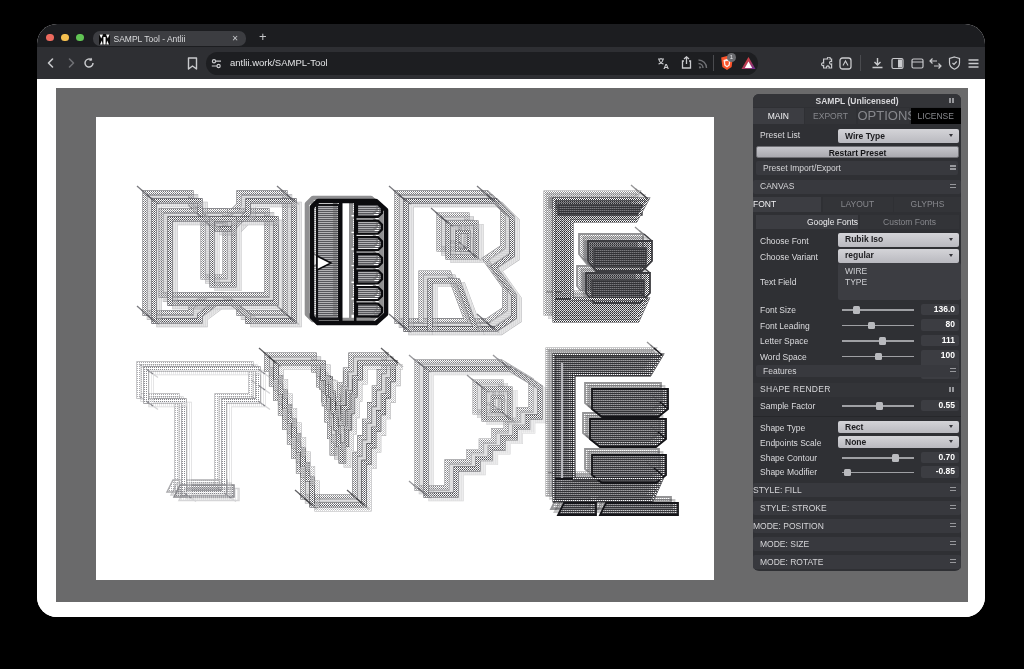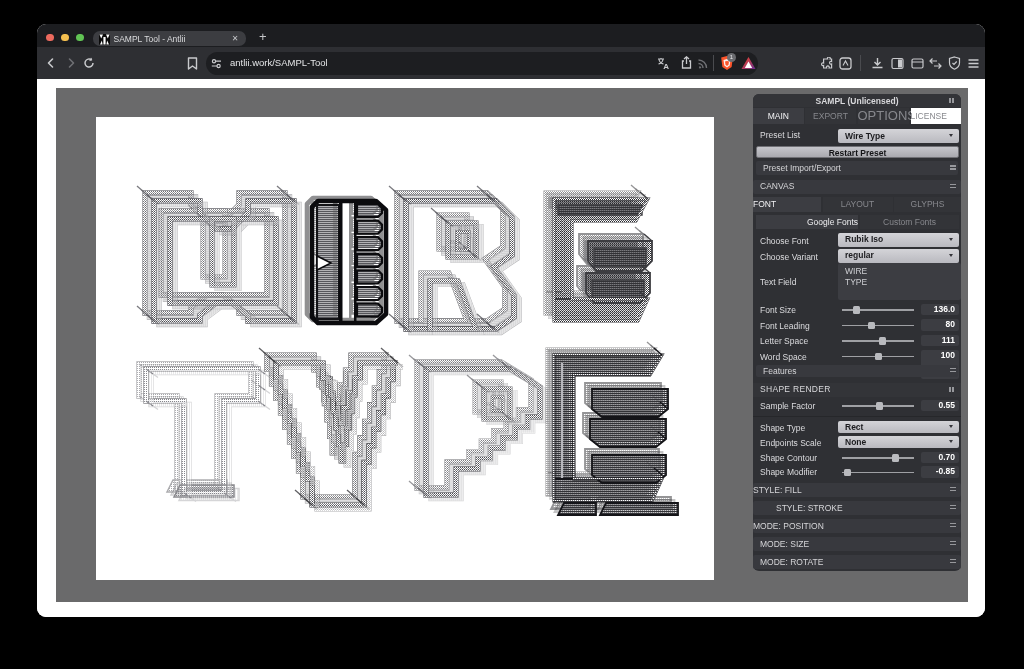--- a/index.html
+++ b/index.html
@@ -1,15 +1,15 @@
 <!DOCTYPE html>
 <html><head><meta charset="utf-8"><style>
 * { margin:0; padding:0; }
 body { width:1024px; height:669px; background:#000; font-family:"Liberation Sans",sans-serif; position:relative; overflow:hidden; }
-#win { position:absolute; left:37px; top:24px; width:948px; height:593px; border-radius:9px; background:#fff; overflow:hidden; }
+#win { position:absolute; left:37px; top:24px; width:948px; height:593px; border-radius:20px; background:#fff; overflow:hidden; }
 #tabbar { position:absolute; left:0; top:0; width:100%; height:23px; background:#1c1d20; }
 .tl { position:absolute; top:9.5px; width:7.5px; height:7.5px; border-radius:50%; }
 #tab { position:absolute; left:55.5px; top:7px; width:153px; height:15px; background:#3c3d41; border-radius:7px; }
 #tab .ttl { position:absolute; left:21px; top:3px; font-size:8.5px; color:#dadbdd; white-space:nowrap; }
 #tab .cls { position:absolute; right:7px; top:2.5px; font-size:8px; color:#c4c5c8; }
 #newtab { position:absolute; left:222px; top:5px; font-size:13px; font-weight:300; color:#c4c5c8; }
 #toolbar { position:absolute; left:0; top:23px; width:100%; height:32px; background:#2e2f33; }
 #pill { position:absolute; left:169px; top:5px; width:552px; height:22.5px; border-radius:11.5px; background:#1d1e21; }
 #page { position:absolute; left:0; top:55px; width:100%; height:538px; background:#fff; }
 #gray { position:absolute; left:19px; top:9px; width:912px; height:514px; background:#6a6a6b; }
@@ -581,21 +581,21 @@
 </g>
 </svg>
         </div>
       <div id="panel">
           <div style="position:absolute;left:0;top:0;width:208px;height:13px;background:#333438;border-radius:6px 6px 0 0;text-align:center;color:#d8d8db;font-size:8.5px;font-weight:bold;line-height:14px">SAMPL (Unlicensed)</div>
 <div style="position:absolute;left:196px;top:4px;width:1.8px;height:5px;background:#97989c"></div>
           <div style="position:absolute;left:199.2px;top:4px;width:1.8px;height:5px;background:#97989c"></div>
 <div style="position:absolute;left:0px;top:14px;width:50.5px;height:16px;background:#3c3d42;color:#f2f2f4;font-size:8.5px;line-height:16px;text-align:center">MAIN</div>
 <div style="position:absolute;left:52px;top:14px;width:51px;height:16px;background:#333438;color:#87888d;font-size:8.5px;line-height:16px;text-align:center">EXPORT</div>
 <div style="position:absolute;left:104.5px;top:14px;width:51.5px;height:16px;background:#333438;color:#87888d;font-size:13px;line-height:16px;text-align:center">OPTIONS</div>
-<div style="position:absolute;left:157.5px;top:14px;width:50.5px;height:16px;background:#ffffff;color:#87888d;font-size:8.5px;line-height:16px;text-align:left">LICENSE</div>
+<div style="position:absolute;left:157.5px;top:14px;width:50.5px;height:16px;background:#000000;color:#87888d;font-size:8.5px;line-height:16px;text-align:center">LICENSE</div>
 <div style="position:absolute;left:7px;top:36px;font-size:8.5px;color:#dcdcdf;white-space:nowrap">Preset List</div>
 <div style="position:absolute;left:85px;top:35px;width:121px;height:14px;background:linear-gradient(#d4d4d8,#b9b9bf);border-radius:2px;color:#1b1b1e;font-weight:bold;font-size:8.5px;line-height:14px;padding-left:7px;box-sizing:border-box">Wire Type<span style="position:absolute;right:6px;top:5.0px;width:0;height:0;border-left:2.5px solid transparent;border-right:2.5px solid transparent;border-top:3px solid #333338"></span></div>
 <div style="position:absolute;left:3px;top:52px;width:203px;height:12px;background:linear-gradient(#c6c6cb,#a9a9af);border:1px solid #707075;border-radius:2px;color:#141417;font-size:8.5px;font-weight:bold;text-align:center;line-height:12px;box-sizing:border-box">Restart Preset</div>
 <div style="position:absolute;left:3px;top:67px;width:202px;height:14px;background:#38393e;border-radius:2px;color:#d6d6d9;font-size:8.5px;line-height:14px;padding-left:7px;box-sizing:border-box;white-space:nowrap">Preset Import/Export</div>
           <div style="position:absolute;left:196.5px;top:71.0px;width:6px;height:1.5px;background:#97989c"></div>
           <div style="position:absolute;left:196.5px;top:74.0px;width:6px;height:1.5px;background:#97989c"></div>
 <div style="position:absolute;left:0px;top:86px;width:208px;height:13.5px;background:#38393e;border-radius:2px;color:#d6d6d9;font-size:8.5px;line-height:13.5px;padding-left:7px;box-sizing:border-box;white-space:nowrap">CANVAS</div>
           <div style="position:absolute;left:196.5px;top:89.75px;width:6px;height:1.5px;background:#97989c"></div>
           <div style="position:absolute;left:196.5px;top:92.75px;width:6px;height:1.5px;background:#97989c"></div>
 <div style="position:absolute;left:0px;top:103px;width:68px;height:14.5px;background:#3c3d42;color:#f2f2f4;font-size:8.5px;line-height:14.5px;">FONT</div>
@@ -644,21 +644,21 @@
 <div style="position:absolute;left:89px;top:363px;width:72px;height:1.6px;background:#9fa0a4"></div>
           <div style="position:absolute;left:139.1px;top:360px;width:7px;height:7.5px;background:#b9babe;border-radius:1.5px"></div>
           <div style="position:absolute;left:168px;top:357.5px;width:38px;height:11.5px;background:#3c3d42;border-radius:2px;color:#fff;font-size:8.5px;font-weight:bold;line-height:11.5px;text-align:right;padding-right:4px;box-sizing:border-box">0.70</div>
 <div style="position:absolute;left:7px;top:373px;font-size:8.5px;color:#dcdcdf;white-space:nowrap">Shape Modifier</div>
 <div style="position:absolute;left:89px;top:377.5px;width:72px;height:1.6px;background:#9fa0a4"></div>
           <div style="position:absolute;left:91.0px;top:374.5px;width:7px;height:7.5px;background:#b9babe;border-radius:1.5px"></div>
           <div style="position:absolute;left:168px;top:372.0px;width:38px;height:11.5px;background:#3c3d42;border-radius:2px;color:#fff;font-size:8.5px;font-weight:bold;line-height:11.5px;text-align:right;padding-right:4px;box-sizing:border-box">-0.85</div>
 <div style="position:absolute;left:0px;top:388.5px;width:208px;height:14.5px;background:#38393e;border-radius:2px;color:#d6d6d9;font-size:8.5px;line-height:14.5px;box-sizing:border-box;white-space:nowrap">STYLE: FILL</div>
           <div style="position:absolute;left:196.5px;top:392.75px;width:6px;height:1.5px;background:#97989c"></div>
           <div style="position:absolute;left:196.5px;top:395.75px;width:6px;height:1.5px;background:#97989c"></div>
-<div style="position:absolute;left:0px;top:406.5px;width:208px;height:14.5px;background:#38393e;border-radius:2px;color:#d6d6d9;font-size:8.5px;line-height:14.5px;padding-left:23px;box-sizing:border-box;white-space:nowrap">STYLE: STROKE</div>
+<div style="position:absolute;left:0px;top:406.5px;width:208px;height:14.5px;background:#38393e;border-radius:2px;color:#d6d6d9;font-size:8.5px;line-height:14.5px;padding-left:7px;box-sizing:border-box;white-space:nowrap">STYLE: STROKE</div>
           <div style="position:absolute;left:196.5px;top:410.75px;width:6px;height:1.5px;background:#97989c"></div>
           <div style="position:absolute;left:196.5px;top:413.75px;width:6px;height:1.5px;background:#97989c"></div>
 <div style="position:absolute;left:0px;top:424.5px;width:208px;height:14.5px;background:#38393e;border-radius:2px;color:#d6d6d9;font-size:8.5px;line-height:14.5px;padding-left:0;box-sizing:border-box;white-space:nowrap">MODE: POSITION</div>
           <div style="position:absolute;left:196.5px;top:428.75px;width:6px;height:1.5px;background:#97989c"></div>
           <div style="position:absolute;left:196.5px;top:431.75px;width:6px;height:1.5px;background:#97989c"></div>
 <div style="position:absolute;left:0px;top:442.5px;width:208px;height:14.5px;background:#38393e;border-radius:2px;color:#d6d6d9;font-size:8.5px;line-height:14.5px;padding-left:7px;box-sizing:border-box;white-space:nowrap">MODE: SIZE</div>
           <div style="position:absolute;left:196.5px;top:446.75px;width:6px;height:1.5px;background:#97989c"></div>
           <div style="position:absolute;left:196.5px;top:449.75px;width:6px;height:1.5px;background:#97989c"></div>
 <div style="position:absolute;left:0px;top:460.5px;width:208px;height:14.5px;background:#38393e;border-radius:2px;color:#d6d6d9;font-size:8.5px;line-height:14.5px;padding-left:7px;box-sizing:border-box;white-space:nowrap">MODE: ROTATE</div>
           <div style="position:absolute;left:196.5px;top:464.75px;width:6px;height:1.5px;background:#97989c"></div>

